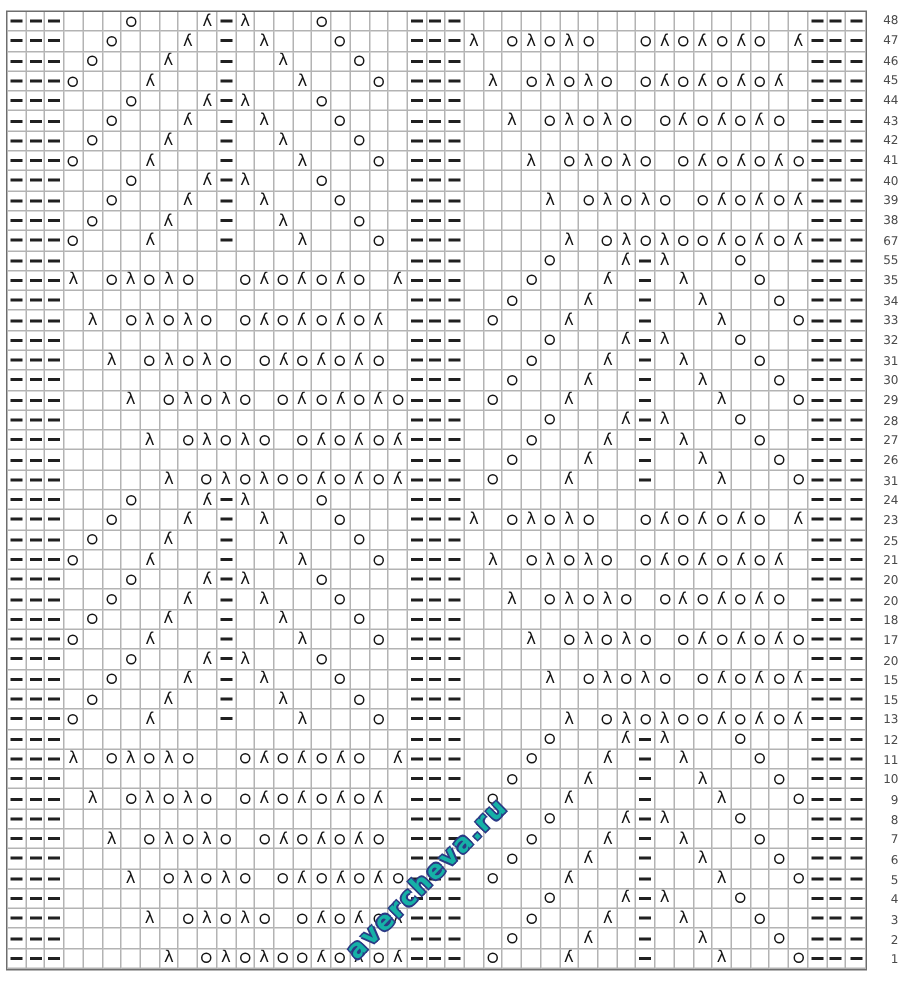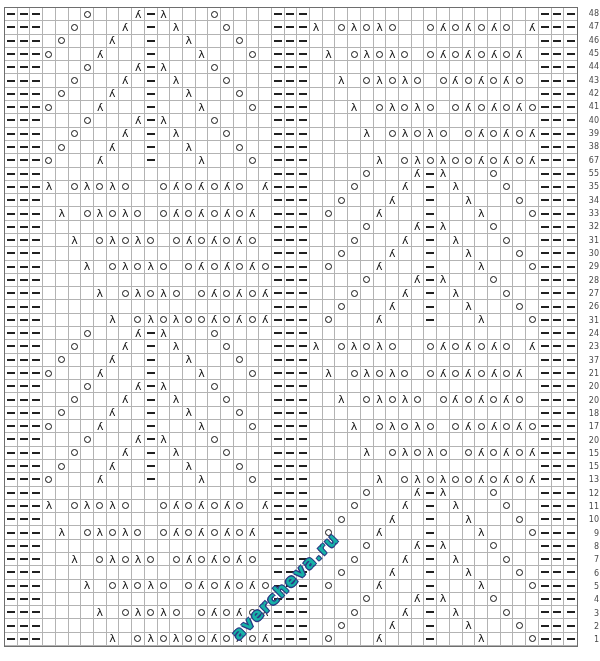--- a/index.html
+++ b/index.html
@@ -4178,21 +4178,21 @@
       <div class="rn">32</div>
       <div class="rn">31</div>
       <div class="rn">30</div>
       <div class="rn">29</div>
       <div class="rn">28</div>
       <div class="rn">27</div>
       <div class="rn">26</div>
       <div class="rn">31</div>
       <div class="rn">24</div>
       <div class="rn">23</div>
-      <div class="rn">37</div>
+      <div class="rn">25</div>
       <div class="rn">21</div>
       <div class="rn">20</div>
       <div class="rn">20</div>
       <div class="rn">18</div>
       <div class="rn">17</div>
       <div class="rn">20</div>
       <div class="rn">15</div>
       <div class="rn">15</div>
       <div class="rn">13</div>
       <div class="rn">12</div>

